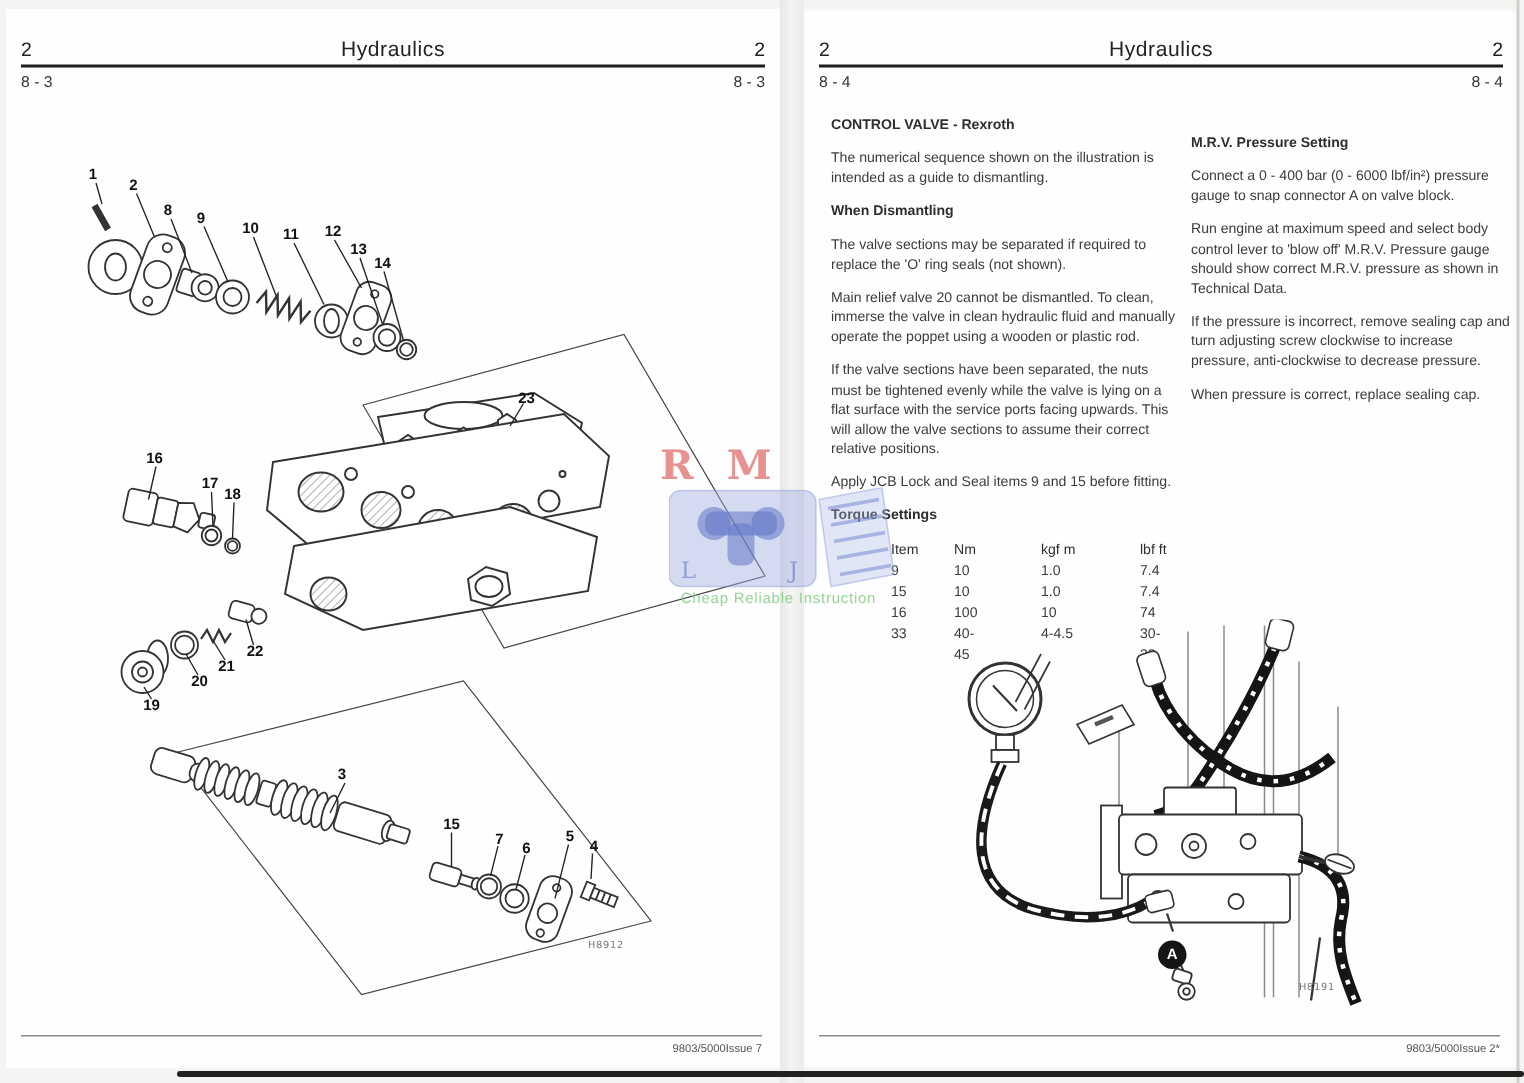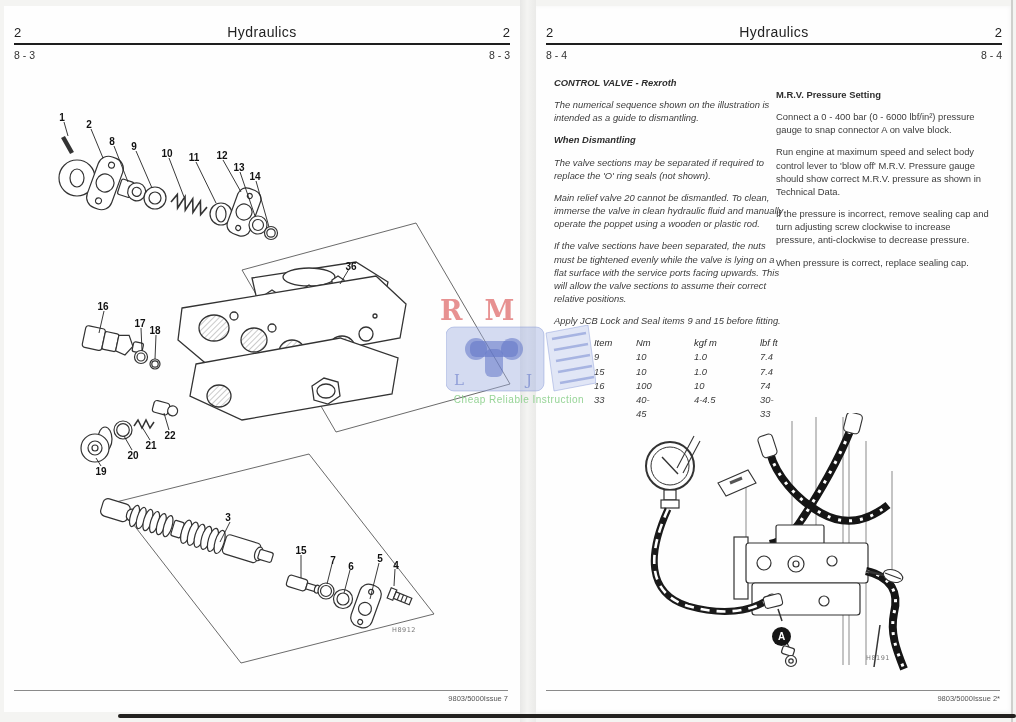--- a/index.html
+++ b/index.html
@@ -25,22 +25,22 @@
   .hdr-rule{height:2px;background:#1e1e1e;margin-top:3px;}
   .hdr-sec{display:flex;justify-content:space-between;font-size:10.5px;color:#333;margin-top:4px;}
 
   
   .ftr-rule{position:absolute;left:10px;right:12px;top:684px;height:1px;background:#8a8a8a;}
   .ftr{position:absolute;left:10px;right:12px;top:688px;display:flex;justify-content:flex-end;
        font-size:7.5px;color:#555;}
 
   
   .col{position:absolute;color:#3c3c3c;font-size:9.4px;line-height:1.4;}
-  .col1{left:18px;top:70px;width:232px;font-style:italic;}
-  .col2{left:240px;top:82px;width:214px;}
+  .col1{left:18px;top:70px;width:232px;}
+  .col2{left:258px;top:82px;width:214px;}
   .col p{margin:0 0 9px 0;}
   .col .h{font-weight:bold;color:#2e2e2e;margin:0 0 9px 0;}
   .col .h.gap{margin-top:3px;}
 
   
   .ttable{margin-top:2px;}
   .trow{display:grid;grid-template-columns:42px 58px 66px 60px;}
   .trow .cell{font-size:9.4px;color:#3c3c3c;line-height:1.5;margin-left:40px;}
   .thead .cell{color:#2e2e2e;}
 
@@ -252,21 +252,21 @@
   <div style="position:absolute;inset:0;">
       <span class="plabel" style="left: 58px; top: 111px;">1</span>
       <span class="plabel" style="left: 85px; top: 118px;">2</span>
       <span class="plabel" style="left: 108px; top: 135px;">8</span>
       <span class="plabel" style="left: 130px; top: 140px;">9</span>
       <span class="plabel" style="left: 163px; top: 147px;">10</span>
       <span class="plabel" style="left: 190px; top: 151px;">11</span>
       <span class="plabel" style="left: 218px; top: 149px;">12</span>
       <span class="plabel" style="left: 235px; top: 161px;">13</span>
       <span class="plabel" style="left: 251px; top: 170px;">14</span>
-      <span class="plabel" style="left: 347px; top: 260px;">36</span>
+      <span class="plabel" style="left: 347px; top: 260px;">23</span>
       <span class="plabel" style="left: 99px; top: 300px;">16</span>
       <span class="plabel" style="left: 136px; top: 317px;">17</span>
       <span class="plabel" style="left: 151px; top: 324px;">18</span>
       <span class="plabel" style="left: 97px; top: 465px;">19</span>
       <span class="plabel" style="left: 129px; top: 449px;">20</span>
       <span class="plabel" style="left: 147px; top: 439px;">21</span>
       <span class="plabel" style="left: 166px; top: 429px;">22</span>
       <span class="plabel" style="left: 224px; top: 511px;">3</span>
       <span class="plabel" style="left: 297px; top: 544px;">15</span>
       <span class="plabel" style="left: 329px; top: 554px;">7</span>
@@ -298,20 +298,21 @@
   </div>
 
   <div class="col col1">
     <p class="h">CONTROL VALVE - Rexroth</p>
     <p>The numerical sequence shown on the illustration is intended as a guide to dismantling.</p>
     <p class="h gap">When Dismantling</p>
     <p>The valve sections may be separated if required to replace the 'O' ring seals (not shown).</p>
     <p>Main relief valve 20 cannot be dismantled. To clean, immerse the valve in clean hydraulic fluid and manually operate the poppet using a wooden or plastic rod.</p>
     <p>If the valve sections have been separated, the nuts must be tightened evenly while the valve is lying on a flat surface with the service ports facing upwards. This will allow the valve sections to assume their correct relative positions.</p>
     <p>Apply JCB Lock and Seal items 9 and 15 before fitting.</p>
+    <p class="h gap">Torque Settings</p>
     <div class="ttable">
       <div class="trow thead">
           <span class="cell">Item</span>
           <span class="cell">Nm</span>
           <span class="cell">kgf m</span>
           <span class="cell">lbf ft</span>
         </div>
       <div>
           <div class="trow">
             <span class="cell">9</span>

